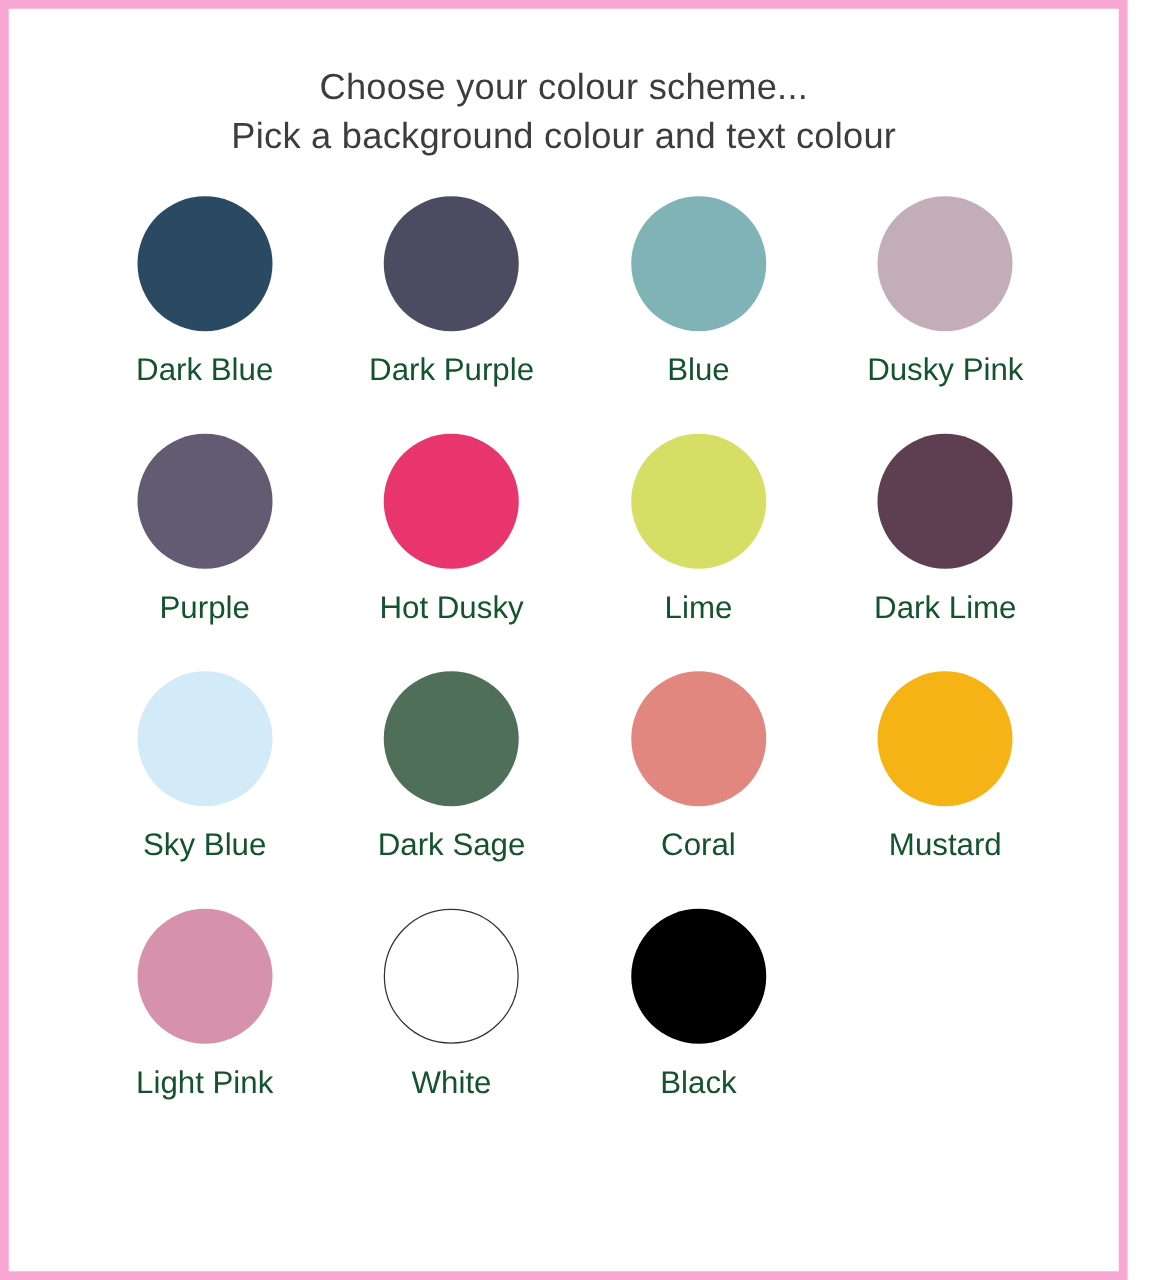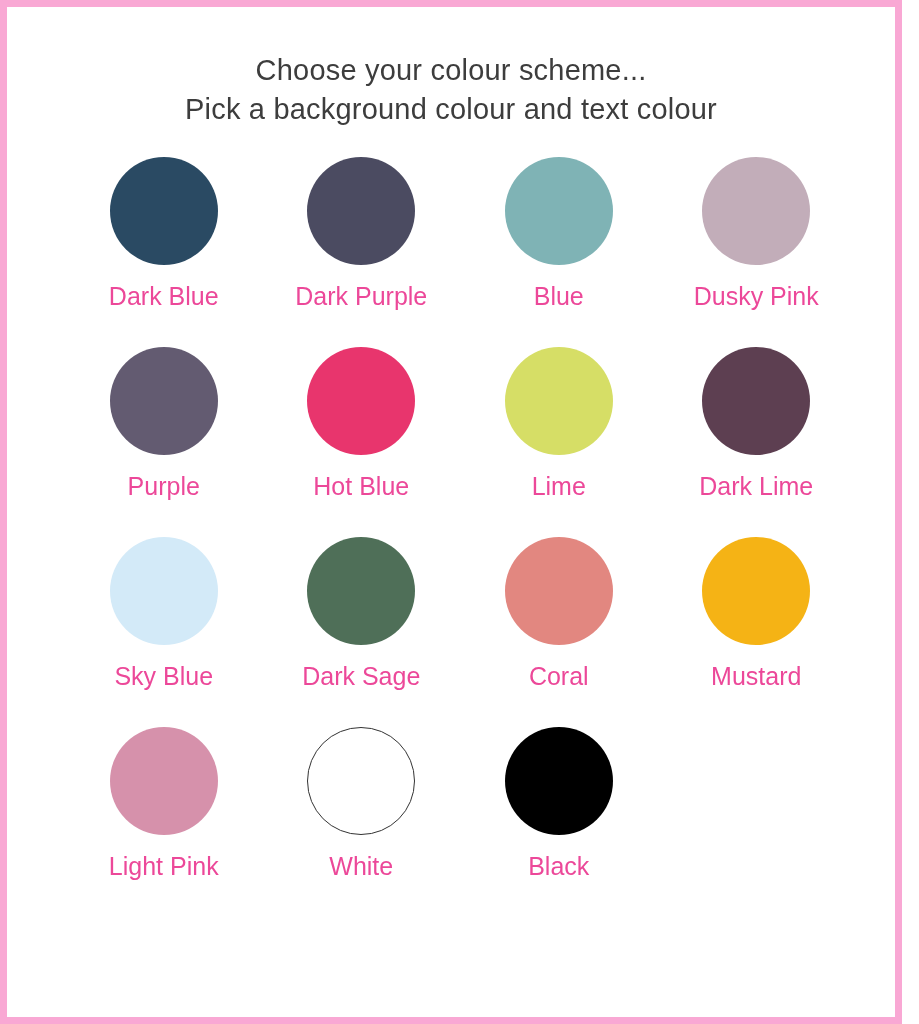--- a/index.html
+++ b/index.html
@@ -58,21 +58,21 @@
     height: 108px;
     border-radius: 50%;
     box-sizing: border-box;
     flex: 0 0 auto;
   }
   .swatch-dot.outlined {
     border: 1px solid #333333;
   }
   .swatch-label {
     margin-top: 16px;
-    color: #ec4899;
+    color: #14532d;
     font-weight: 300;
     font-size: 25px;
     line-height: 30px;
     text-align: right;
     white-space: nowrap;
   }
 </style>
 </head>
 <body>
 
@@ -99,21 +99,21 @@
       <li class="swatch">
         <span class="swatch-dot" style="background-color: rgb(194, 173, 185);"></span>
         <span class="swatch-label">Dusky Pink</span>
       </li>
       <li class="swatch">
         <span class="swatch-dot" style="background-color: rgb(99, 91, 113);"></span>
         <span class="swatch-label">Purple</span>
       </li>
       <li class="swatch">
         <span class="swatch-dot" style="background-color: rgb(232, 53, 109);"></span>
-        <span class="swatch-label">Hot Blue</span>
+        <span class="swatch-label">Hot Dusky</span>
       </li>
       <li class="swatch">
         <span class="swatch-dot" style="background-color: rgb(214, 222, 102);"></span>
         <span class="swatch-label">Lime</span>
       </li>
       <li class="swatch">
         <span class="swatch-dot" style="background-color: rgb(93, 63, 81);"></span>
         <span class="swatch-label">Dark Lime</span>
       </li>
       <li class="swatch">

